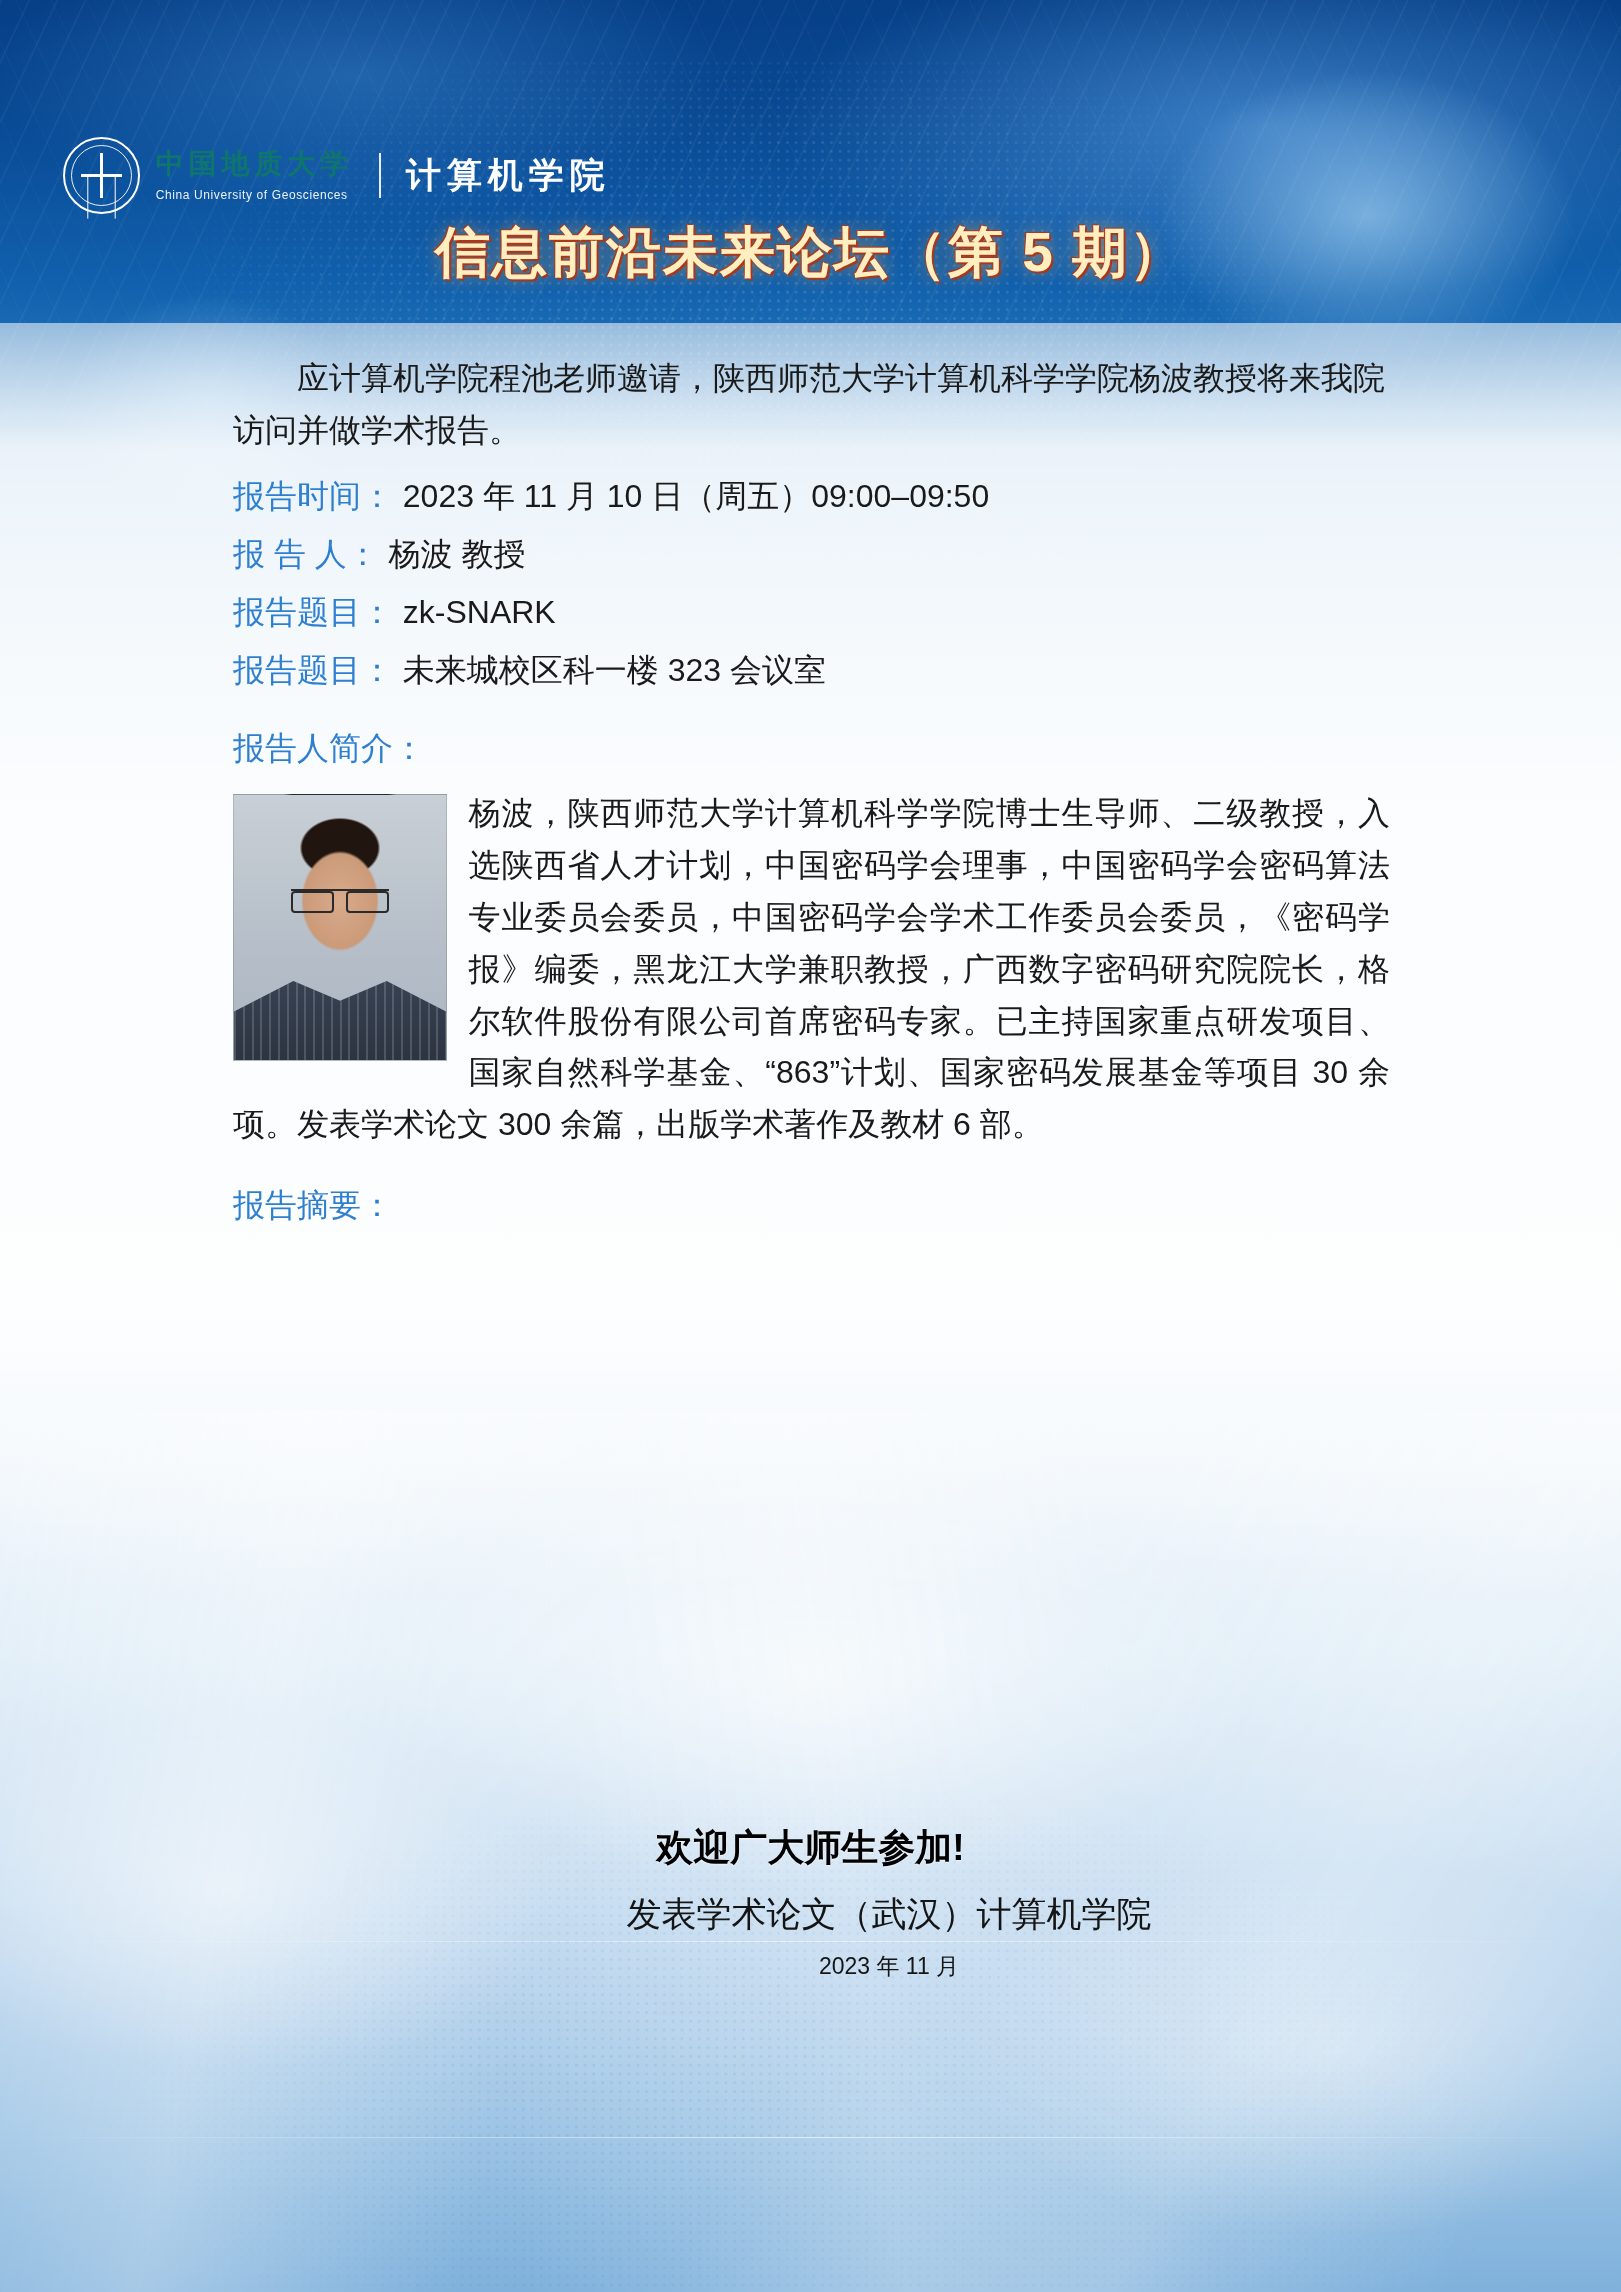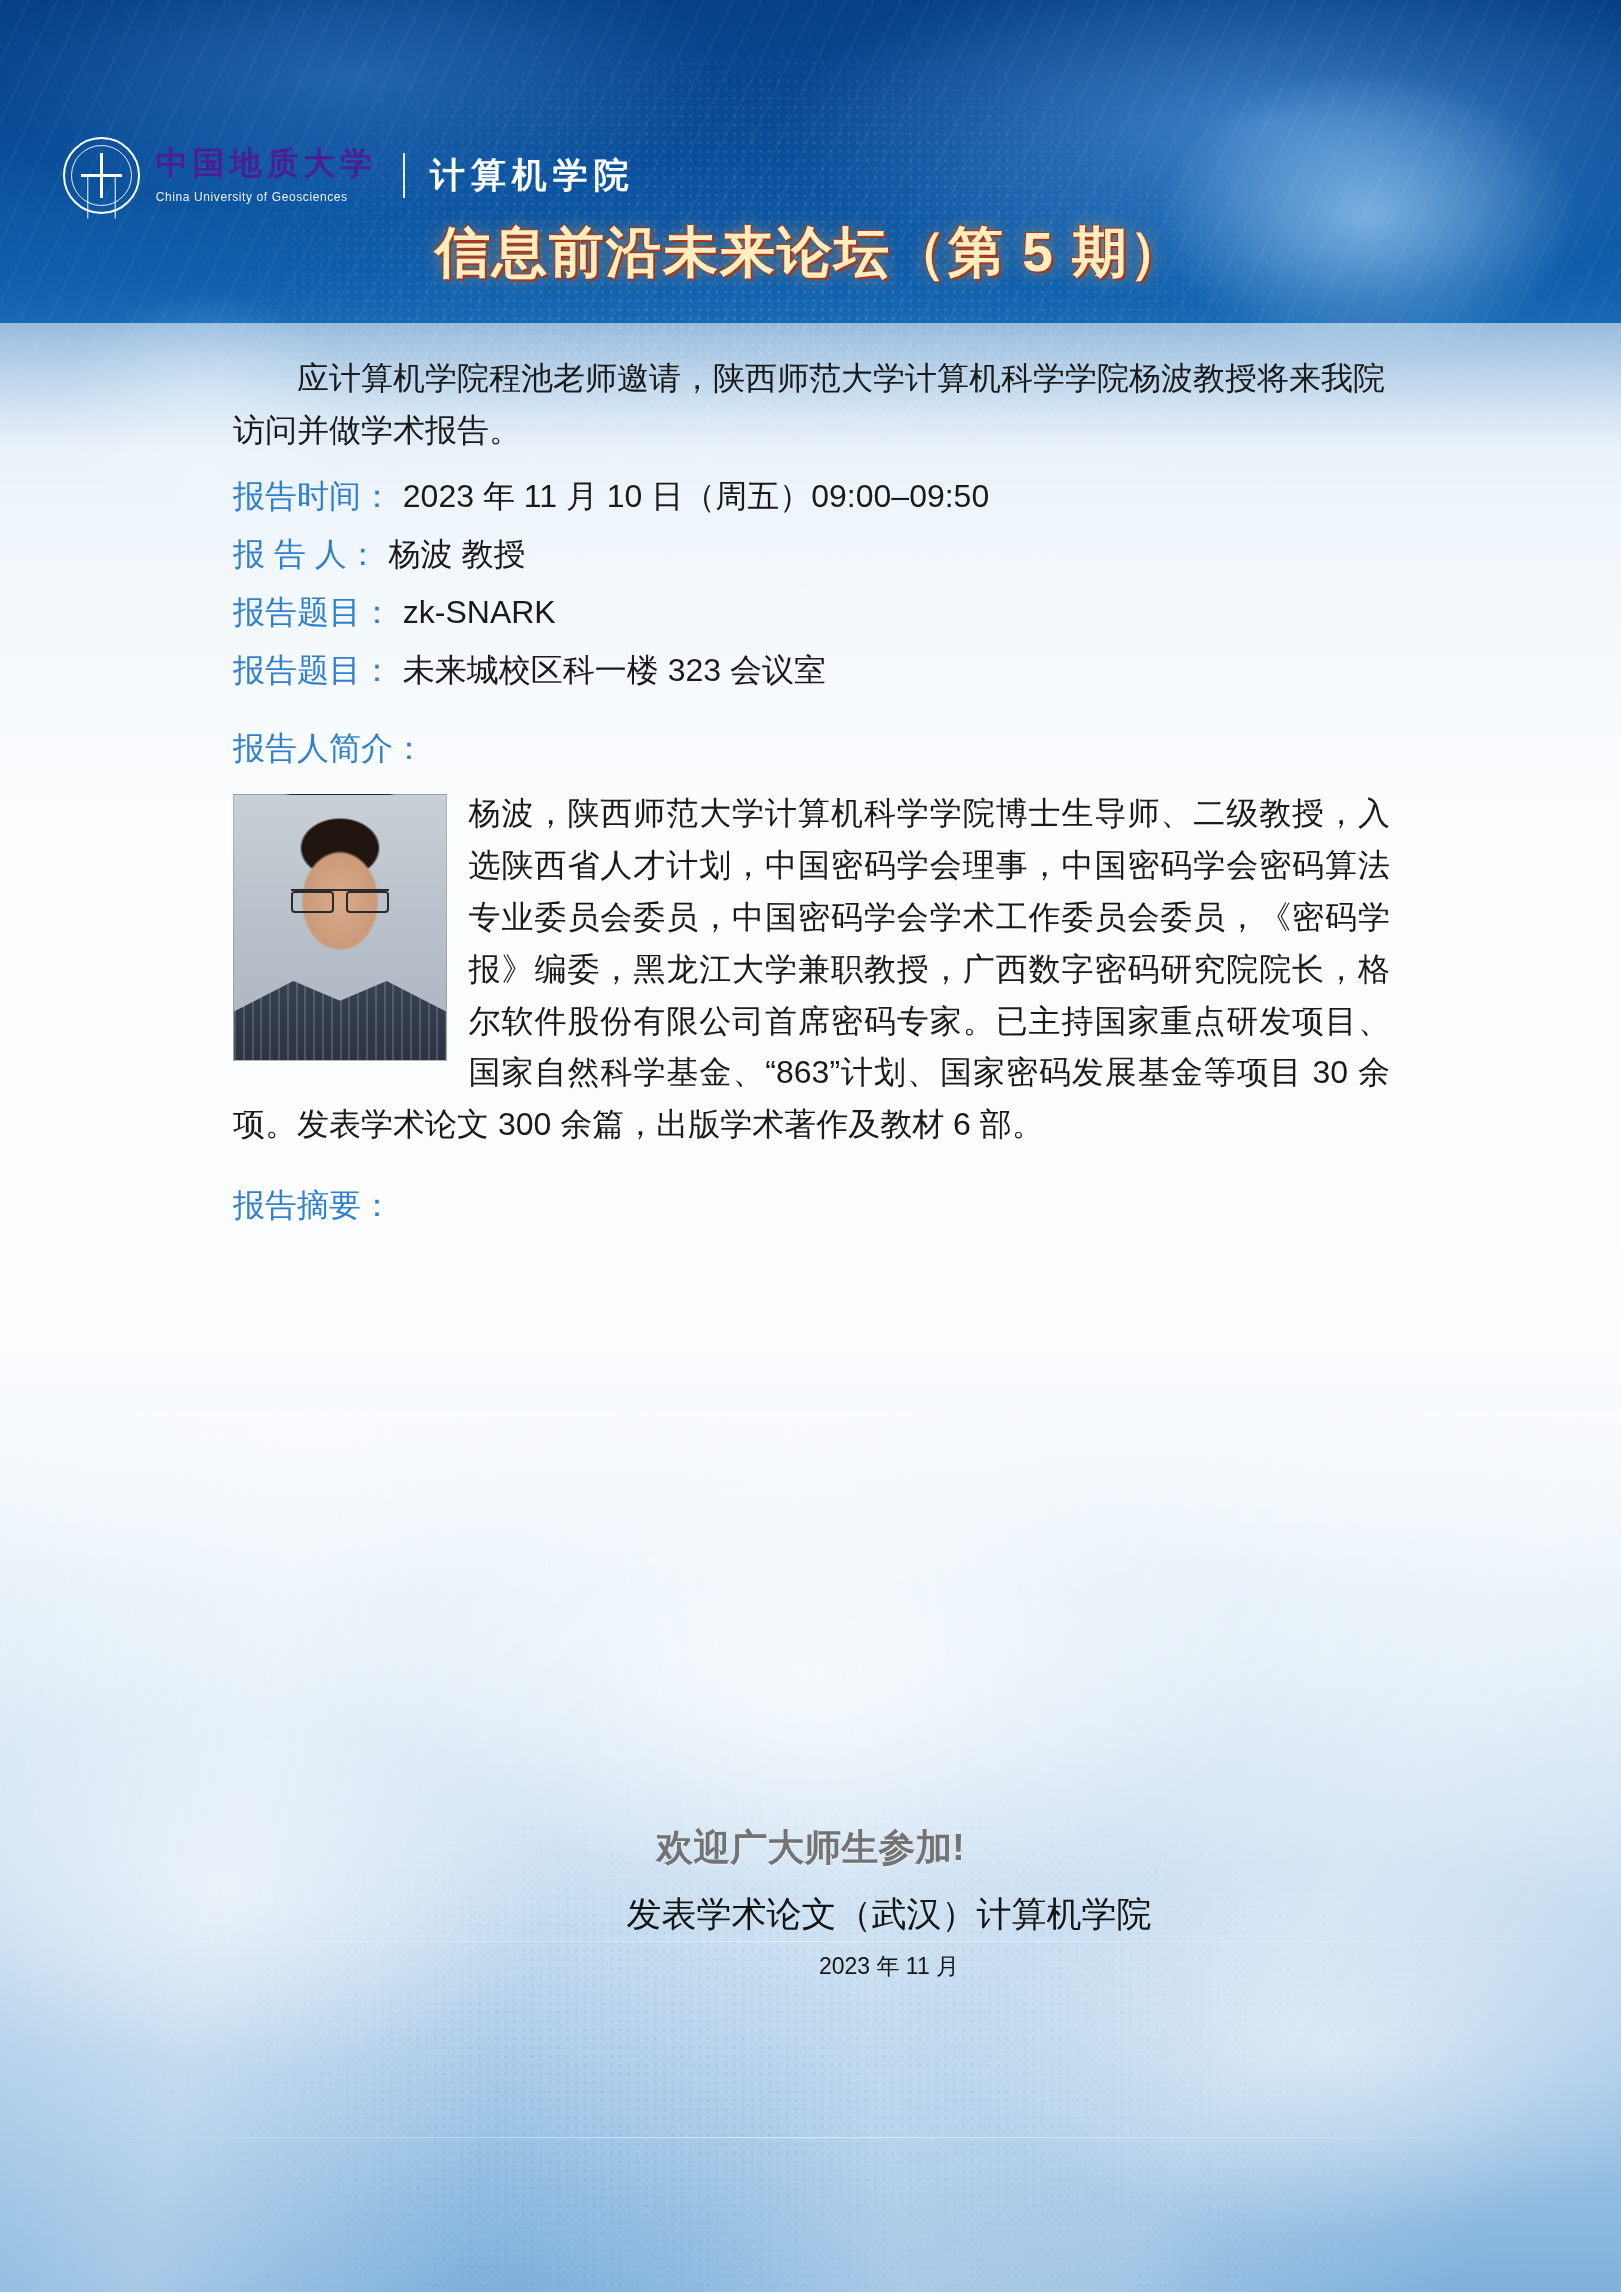--- a/index.html
+++ b/index.html
@@ -166,22 +166,22 @@
     box-shadow: -13.7px 21.6px 0 -1px #ffffff, 13.7px 21.6px 0 -1px #ffffff;
   }
   .logo-seal .seal-bar {
     position: absolute;
     left: 15.7px; right: 15.7px;
     top: 35px;
     height: 2.9px;
     background: #ffffff;
   }
   .logo-cn {
-    color: #4c1d95;
-    font-size: 32px;
+    color: #0f766e;
+    font-size: 28px;
     font-weight: 700;
     letter-spacing: 4.9px;
     line-height: 1.05;
     white-space: nowrap;
     font-family: "DejaVu Serif", "Liberation Serif", serif;
   }
   .logo-en {
     color: rgba(255,255,255,0.92);
     font-size: 12px;
     letter-spacing: 0.6px;
@@ -314,21 +314,21 @@
   .abstract-block p { margin: 0; text-indent: 2em; }
 
   
   .footer {
     position: absolute;
     left: 0; right: 0;
     top: 1823px;
     text-align: center;
   }
   .welcome {
-    color: #737373;
+    color: #000000;
     font-size: 37px;
     font-weight: 700;
     margin-bottom: 17.6px;
     text-shadow: 0 1px 2px rgba(255,255,255,0.6);
   }
   .org {
     color: #151515;
     font-size: 35px;
     margin-bottom: 13.7px;
     margin-left: 157px;

